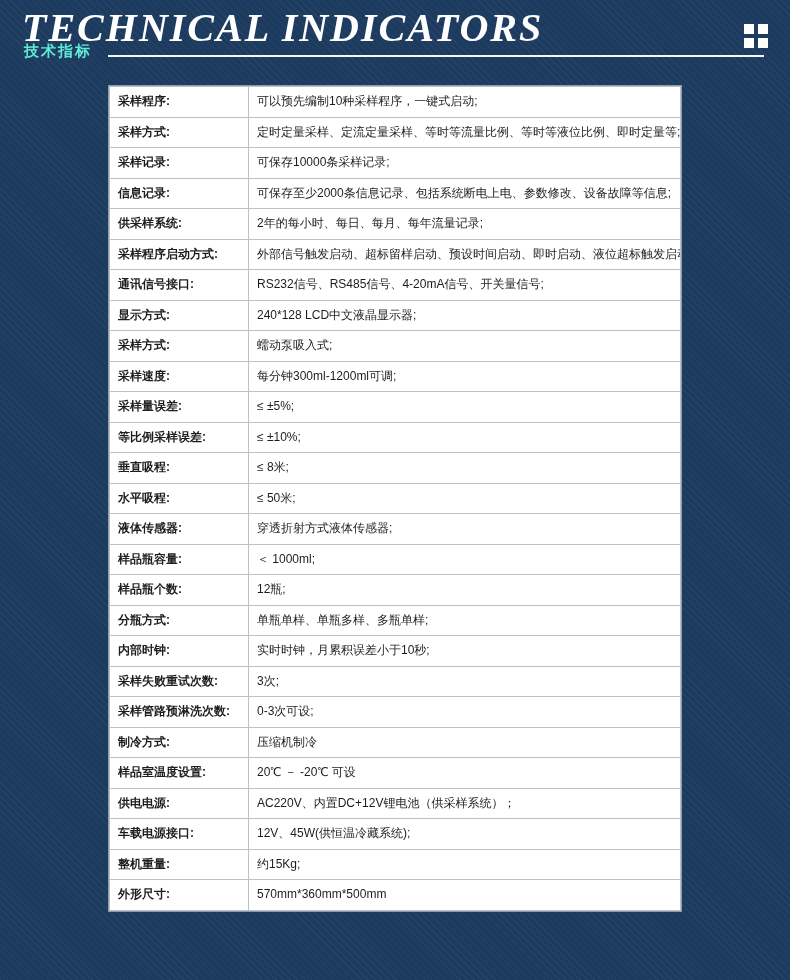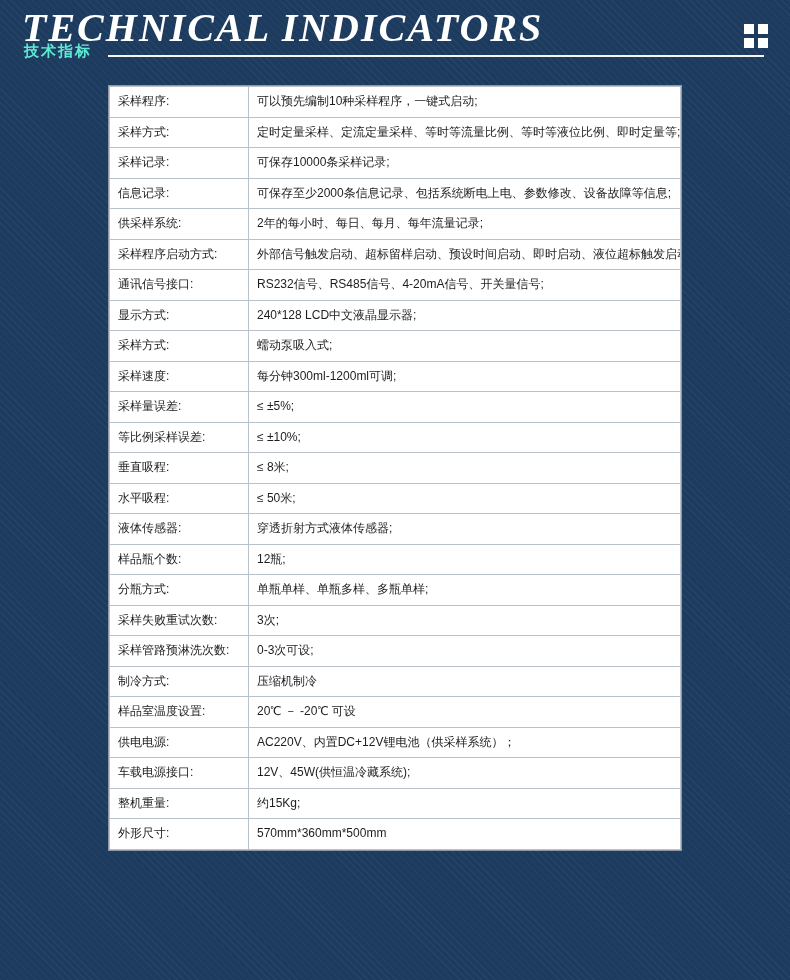--- a/index.html
+++ b/index.html
@@ -101,20 +101,21 @@
     color: #1d1d1d;
     padding: 0 8px;
     height: 29.5px;
     line-height: 1.25;
     vertical-align: middle;
     white-space: nowrap;
     overflow: hidden;
   }
   table.spec td.k {
     width: 122px;
+    font-weight: bold;
   }
   table.spec td.v {
     width: auto;
   }
   table.spec tr td { background: #ffffff; }
 </style>
 </head>
 <body>
 
 <div class="bg-texture"></div>
@@ -188,26 +189,34 @@
         </tr>
         <tr>
           <td class="k">水平吸程:</td>
           <td class="v">≤ 50米;</td>
         </tr>
         <tr>
           <td class="k">液体传感器:</td>
           <td class="v">穿透折射方式液体传感器;</td>
         </tr>
         <tr>
+          <td class="k">样品瓶容量:</td>
+          <td class="v">＜ 1000ml;</td>
+        </tr>
+        <tr>
           <td class="k">样品瓶个数:</td>
           <td class="v">12瓶;</td>
         </tr>
         <tr>
           <td class="k">分瓶方式:</td>
           <td class="v">单瓶单样、单瓶多样、多瓶单样;</td>
+        </tr>
+        <tr>
+          <td class="k">内部时钟:</td>
+          <td class="v">实时时钟，月累积误差小于10秒;</td>
         </tr>
         <tr>
           <td class="k">采样失败重试次数:</td>
           <td class="v">3次;</td>
         </tr>
         <tr>
           <td class="k">采样管路预淋洗次数:</td>
           <td class="v">0-3次可设;</td>
         </tr>
         <tr>

